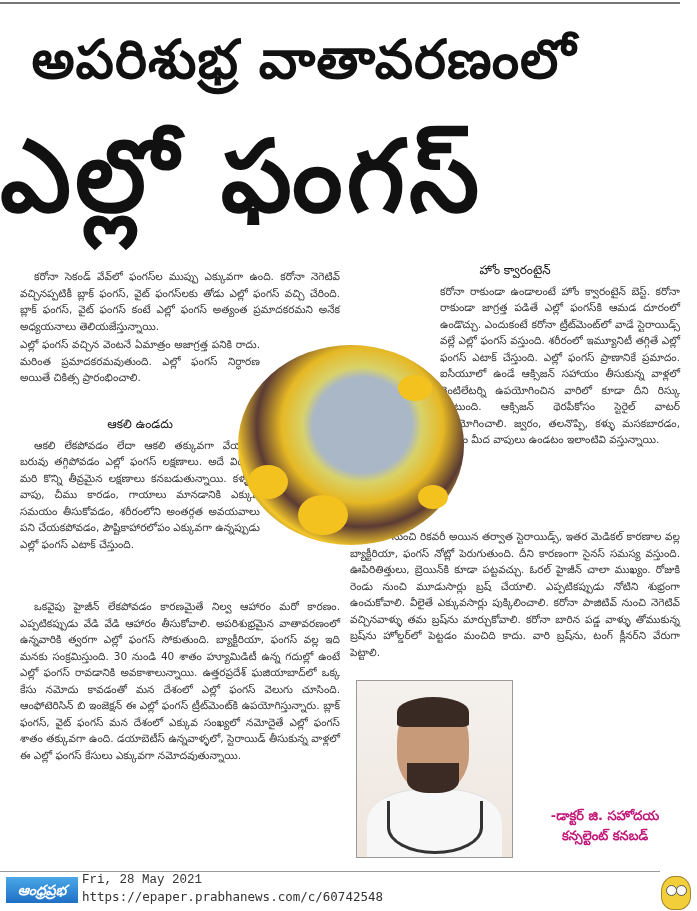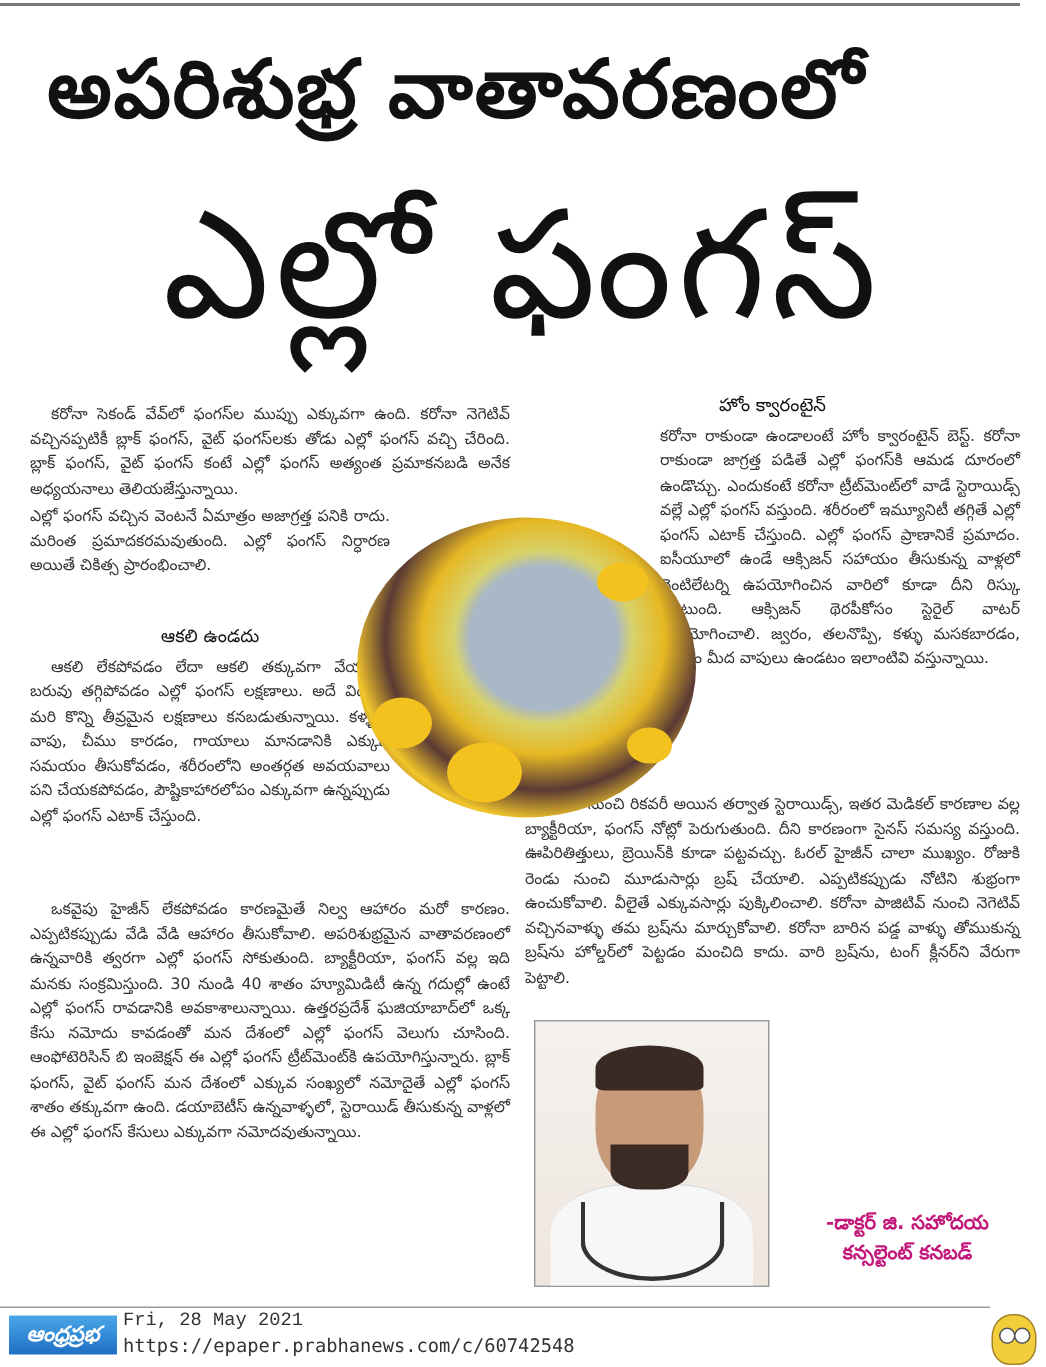--- a/index.html
+++ b/index.html
@@ -1,19 +1,19 @@
 <!DOCTYPE html>
 <html><head>
 <meta charset="utf-8">
 <style>
   html, body { margin:0; padding:0; }
   body { width:697px; height:911px; background:#ffffff; position:relative; overflow:hidden; font-family:"DejaVu Sans", sans-serif; color:#222; }
   .topline { position:absolute; left:0; top:2px; width:680px; height:2px; background:#777; }
   .headline1 { position:absolute; left:0; top:28px; width:608px; text-align:center; font-size:54px; line-height:64px; font-weight:bold; color:#111; letter-spacing:1px; }
-  .headline2 { position:absolute; left:0; top:112px; width:697px; text-align:center; font-size:100px; line-height:130px; font-weight:normal; color:#111; letter-spacing:4px; }
+  .headline2 { position:absolute; left:0; top:112px; width:697px; text-align:left; font-size:100px; line-height:130px; font-weight:bold; color:#111; letter-spacing:4px; }
   .col { position:absolute; font-size:10.5px; line-height:16.5px; color:#333; text-align:justify; }
   .col p { margin:0; text-indent:14px; }
   .subhead { font-weight:normal; font-size:12px; text-align:center; margin:8px 0 4px; color:#111; }
   .c1a { left:20px; top:268px; width:320px; }
   .c1a-narrow { left:20px; top:336px; width:240px; }
   .c1b { left:20px; top:408px; width:240px; }
   .c1c { left:20px; top:598px; width:320px; }
   .c2a { left:350px; top:262px; width:330px; text-align:right; }
   .c2c { left:350px; top:528px; width:330px; }
   .byline { position:absolute; left:530px; top:806px; width:150px; text-align:center; color:#c2187a; font-weight:bold; font-size:13px; line-height:20px; }
@@ -36,21 +36,21 @@
 </style>
 </head>
 <body>
 
 <div class="topline"></div>
 
 <div class="headline1">అపరిశుభ్ర వాతావరణంలో</div>
 <div class="headline2">ఎల్లో ఫంగస్</div>
 
 <div class="col c1a">
-  <p>కరోనా సెకండ్ వేవ్‌లో ఫంగస్‌ల ముప్పు ఎక్కువగా ఉంది. కరోనా నెగెటివ్ వచ్చినప్పటికీ బ్లాక్ ఫంగస్, వైట్ ఫంగస్‌లకు తోడు ఎల్లో ఫంగస్ వచ్చి చేరింది. బ్లాక్ ఫంగస్, వైట్ ఫంగస్ కంటే ఎల్లో ఫంగస్ అత్యంత ప్రమాకనబడి అనేక అధ్యయనాలు తెలియజేస్తున్నాయి.</p>
+  <p>కరోనా సెకండ్ వేవ్‌లో ఫంగస్‌ల ముప్పు ఎక్కువగా ఉంది. కరోనా నెగెటివ్ వచ్చినప్పటికీ బ్లాక్ ఫంగస్, వైట్ ఫంగస్‌లకు తోడు ఎల్లో ఫంగస్ వచ్చి చేరింది. బ్లాక్ ఫంగస్, వైట్ ఫంగస్ కంటే ఎల్లో ఫంగస్ అత్యంత ప్రమాదకరమని అనేక అధ్యయనాలు తెలియజేస్తున్నాయి.</p>
 </div>
 <div class="col c1a-narrow">
   <p style="text-indent:0">ఎల్లో ఫంగస్ వచ్చిన వెంటనే ఏమాత్రం అజాగ్రత్త పనికి రాదు. మరింత ప్రమాదకరమవుతుంది. ఎల్లో ఫంగస్ నిర్ధారణ అయితే చికిత్స ప్రారంభించాలి.</p>
 </div>
 
 <div class="col c1b">
   <div class="subhead">ఆకలి ఉండదు</div>
   <p>ఆకలి లేకపోవడం లేదా ఆకలి తక్కువగా వేయడం, బరువు తగ్గిపోవడం ఎల్లో ఫంగస్ లక్షణాలు. అదే విధంగా మరి కొన్ని తీవ్రమైన లక్షణాలు కనబడుతున్నాయి. కళ్ళలో వాపు, చీము కారడం, గాయాలు మానడానికి ఎక్కువ సమయం తీసుకోవడం, శరీరంలోని అంతర్గత అవయవాలు పని చేయకపోవడం, పౌష్టికాహారలోపం ఎక్కువగా ఉన్నప్పుడు ఎల్లో ఫంగస్ ఎటాక్ చేస్తుంది.</p>
 </div>
 

